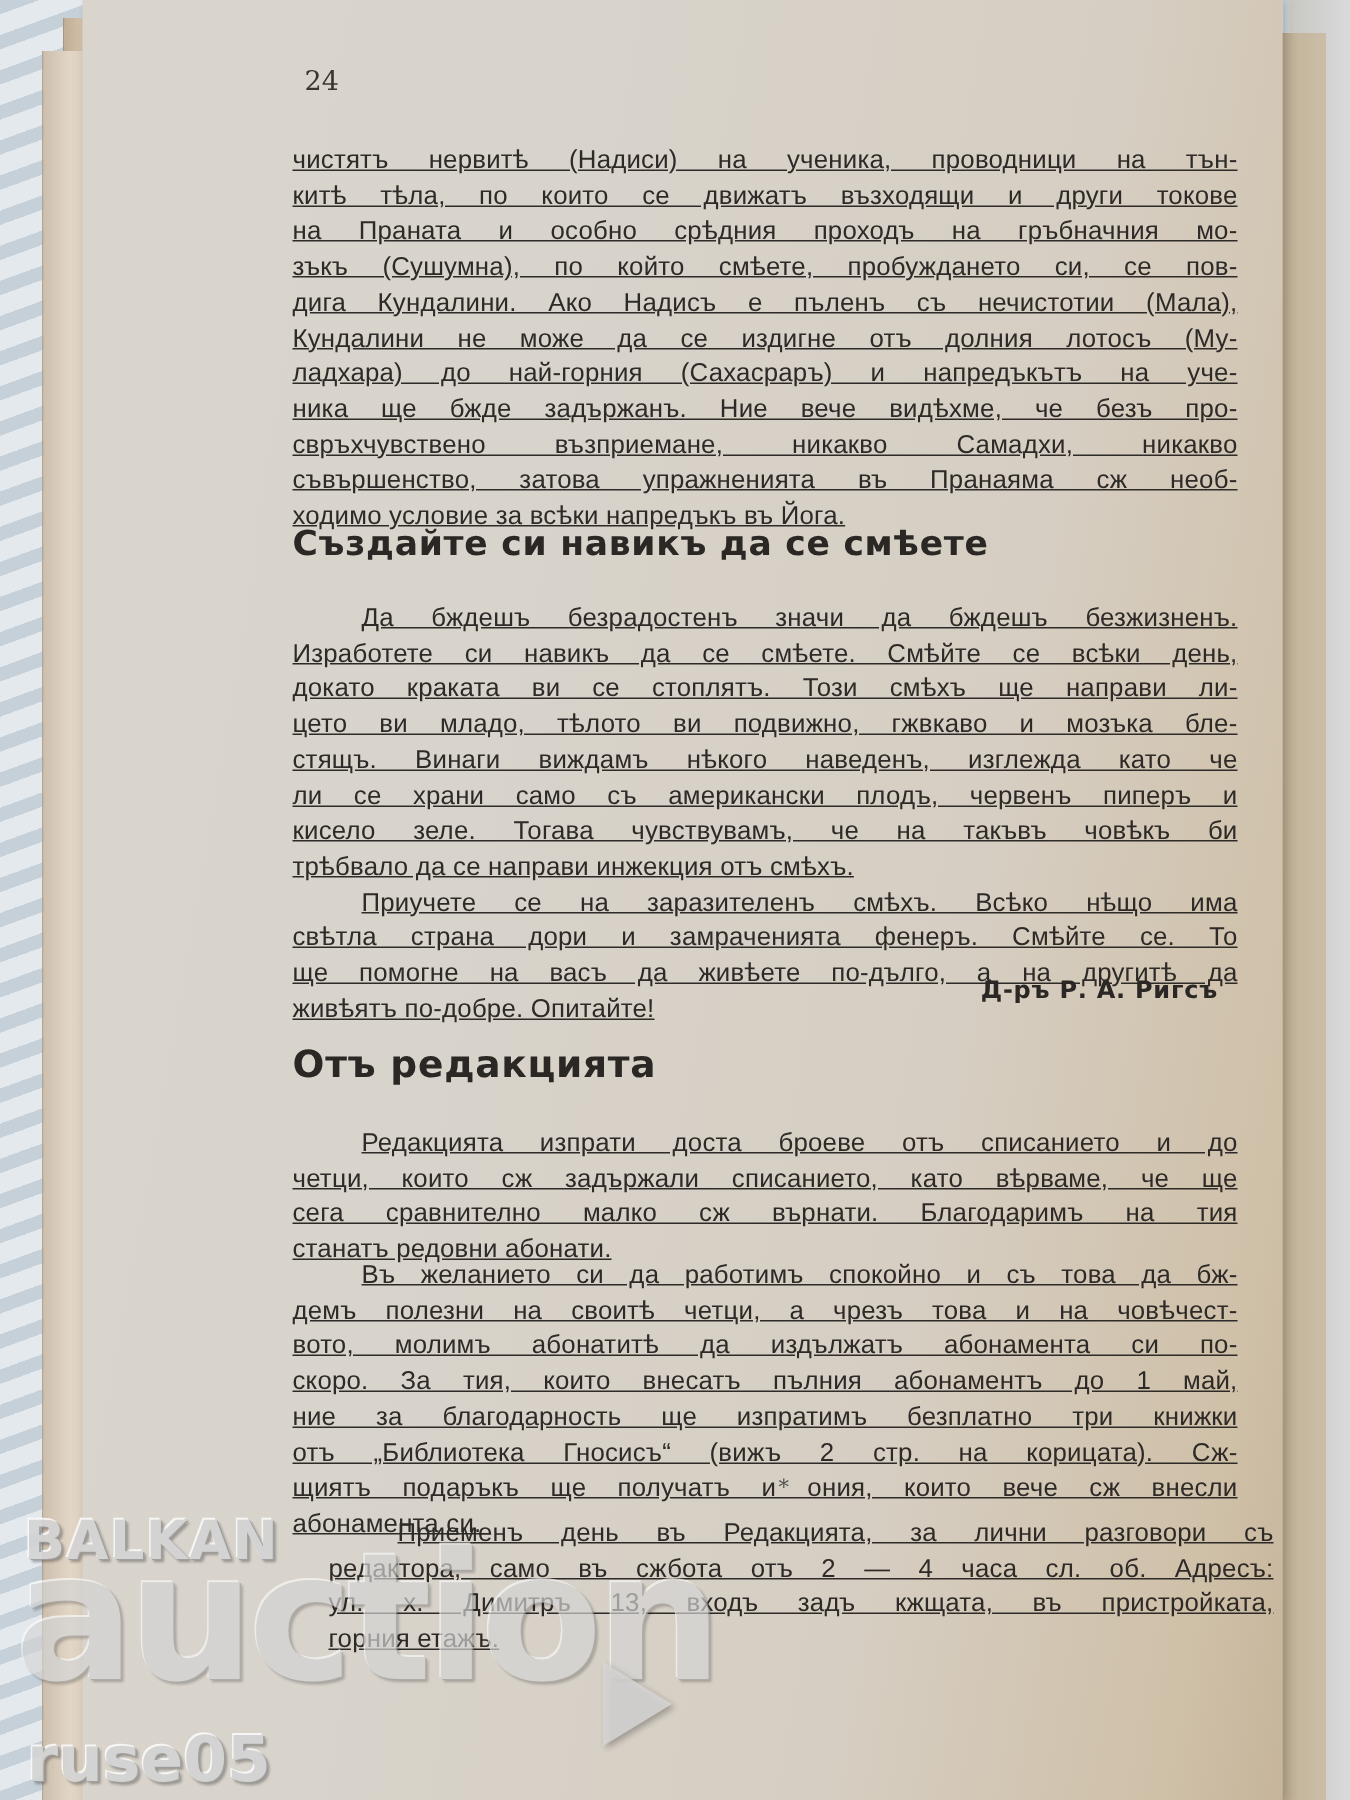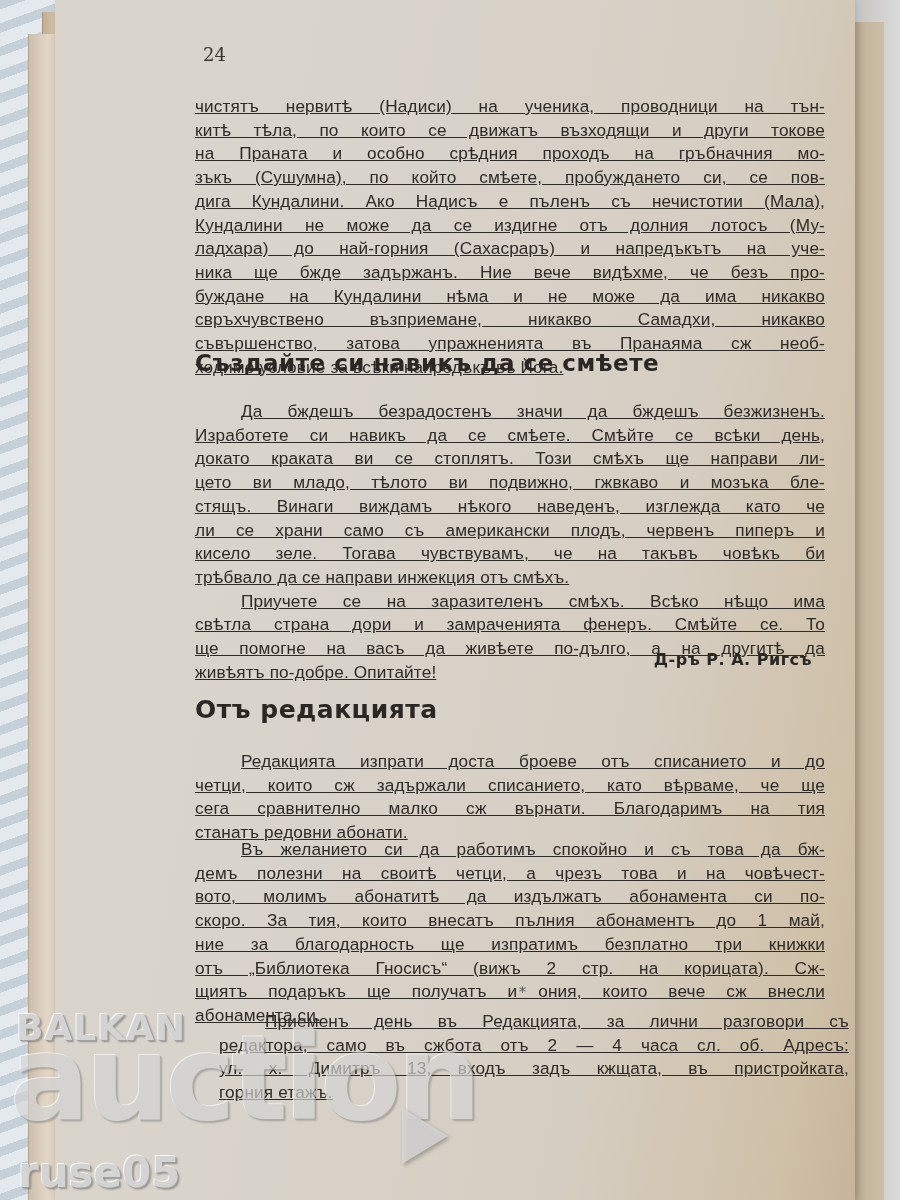--- a/index.html
+++ b/index.html
@@ -104,21 +104,20 @@
 
   <div class="text-block block-1">
     <span class="line">чистятъ нервитѣ (Надиси) на ученика, проводници на тън-</span>
     <span class="line">китѣ тѣла, по които се движатъ възходящи и други токове</span>
     <span class="line">на Праната и особно срѣдния проходъ на гръбначния мо-</span>
     <span class="line">зъкъ (Сушумна), по който смѣете, пробуждането си, се пов-</span>
     <span class="line">дига Кундалини. Ако Надисъ е пъленъ съ нечистотии (Мала),</span>
     <span class="line">Кундалини не може да се издигне отъ долния лотосъ (Му-</span>
     <span class="line">ладхара) до най-горния (Сахасраръ) и напредъкътъ на уче-</span>
     <span class="line">ника ще бжде задържанъ. Ние вече видѣхме, че безъ про-</span>
-    <span class="line">буждане на Кундалини нѣма и не може да има никакво</span>
     <span class="line">свръхчувствено възприемане, никакво Самадхи, никакво</span>
     <span class="line">съвършенство, затова упражненията въ Пранаяма сж необ-</span>
     <span class="line last">ходимо условие за всѣки напредъкъ въ Йога.</span>
   </div>
 
   <div class="heading heading-1">Създайте си навикъ да се смѣете</div>
 
   <div class="text-block block-2">
     <span class="line indent">Да бждешъ безрадостенъ значи да бждешъ безжизненъ.</span>
     <span class="line">Изработете си навикъ да се смѣете. Смѣйте се всѣки день,</span>

